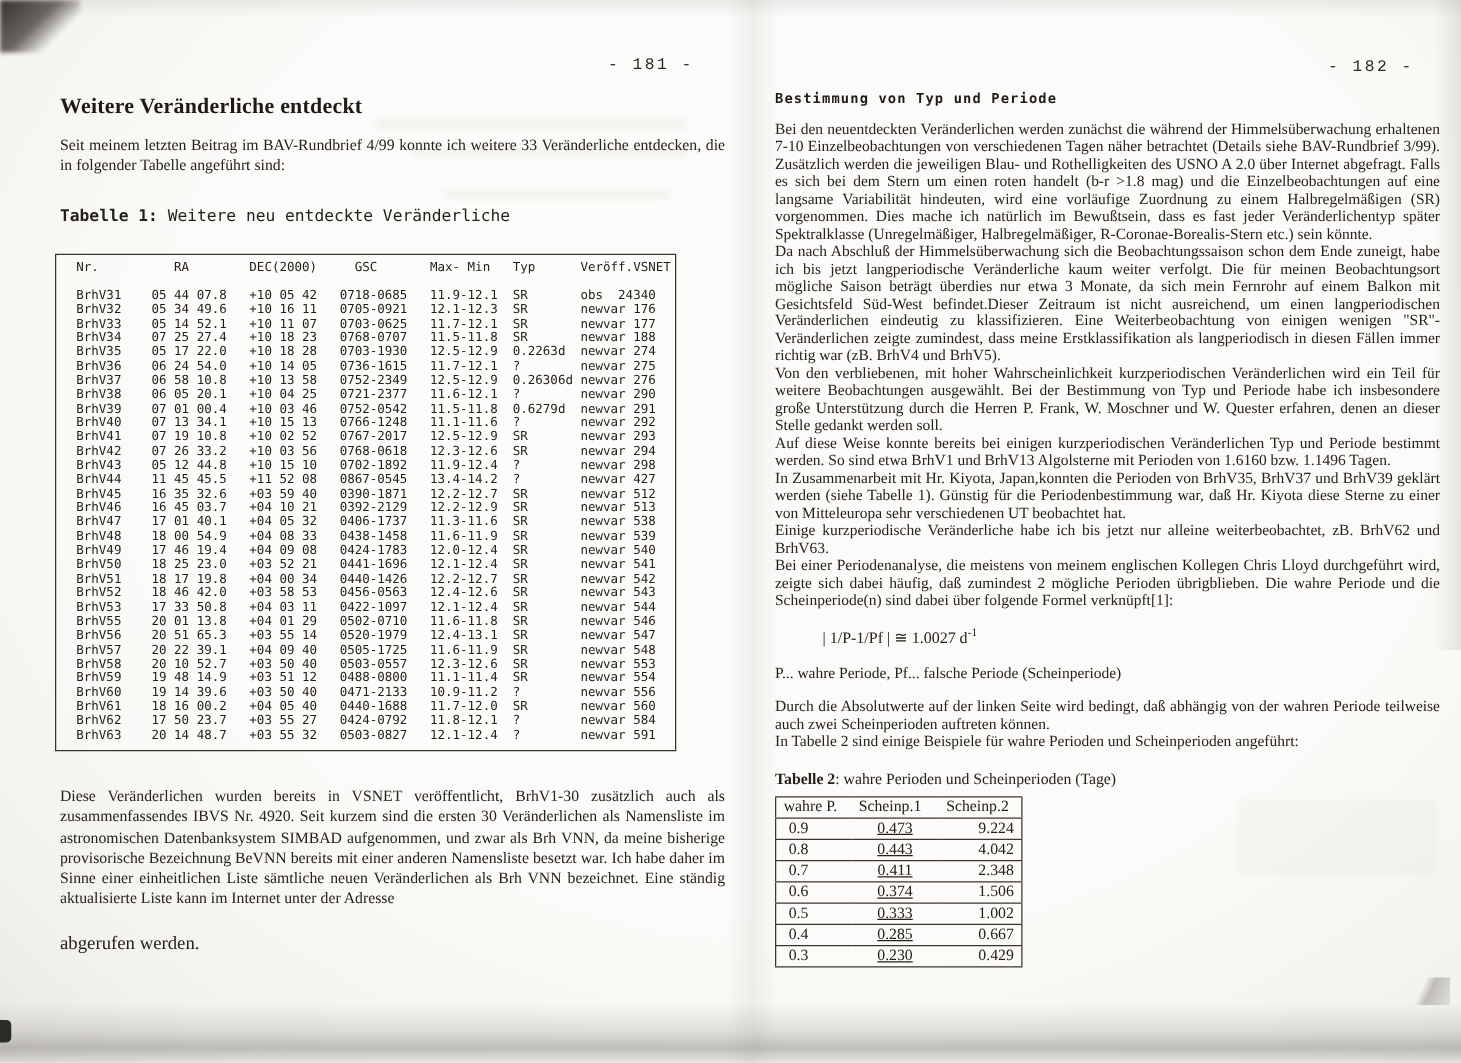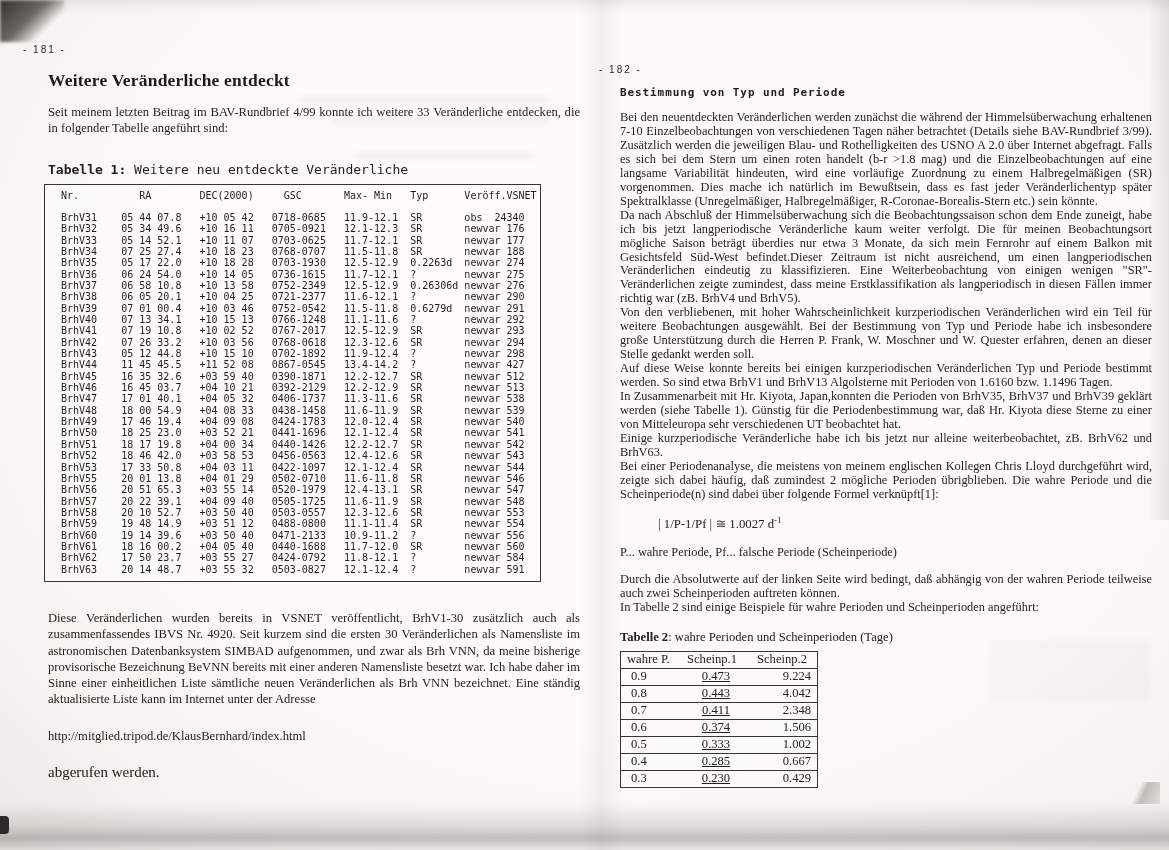--- a/index.html
+++ b/index.html
@@ -22,31 +22,31 @@
                             rgba(64,61,57,.30) 76%, rgba(120,116,110,.12) 100%);}
   .edge-mark{position:absolute;left:0;top:816px;width:9px;height:18px;background:#2c2a27;
              border-radius:0 4px 4px 0;filter:blur(.6px);}
   .curl-br{position:absolute;left:1118px;top:782px;width:42px;height:22px;
            background:linear-gradient(115deg, rgba(0,0,0,0) 45%, rgba(130,126,120,.45) 60%, rgba(170,166,160,.25) 100%);
            filter:blur(.5px);}
   .bleed{position:absolute;background:rgba(118,112,100,.07);filter:blur(2.5px);border-radius:3px;}
   
   .page{position:absolute;top:0;height:850px;box-sizing:border-box;}
   .page-left{left:0;width:595px;padding:44px 15px 0 48px;}
-  .page-right{left:595px;width:574px;padding:64px 17px 0 25px;}
-  .pagenum{font-family:Liberation Sans, sans-serif;font-size:10px;letter-spacing:2px;
-           text-align:left;width:532px;color:#2b2823;}
+  .page-right{left:595px;width:574px;padding:46px 17px 0 25px;}
+  .pagenum{font-family:Liberation Mono, monospace;font-size:13px;letter-spacing:2px;
+           text-align:right;width:532px;color:#2b2823;}
   .page-left .pagenum{transform:translateX(-25px);}
   .page-right .pagenum{transform:translateX(-21px);}
   .lp-heading{margin-top:15px;font-size:17.5px;font-weight:bold;letter-spacing:.2px;color:#1e1b16;}
   .body-text{width:532px;text-align:justify;font-size:12.6px;line-height:16.3px;color:#26221c;}
   .lp-intro{margin-top:13px;}
   .t1label{margin-top:25px;font-family:"DejaVu Sans Mono", monospace;font-size:13px;color:#221f1a;}
   .t1label b{font-weight:bold;}
-  .t1box{margin-top:7px;margin-left:-4px;width:497px;box-sizing:border-box;
+  .t1box{margin-top:22px;margin-left:-4px;width:497px;box-sizing:border-box;
          border:1.6px solid #38342e;padding:5px 0 6px 16px;background:rgba(255,255,255,.25);}
   .t1line{font-family:"DejaVu Sans Mono", monospace;font-size:10px;line-height:11.35px;
           white-space:pre;color:#211e18;}
   .t1line.hdr{margin-bottom:11px;}
   .lp-outro{margin-top:28px;}
   .lp-url{margin-top:21px;font-size:12.6px;color:#26221c;}
   .lp-outro2{margin-top:20px;font-size:15px;color:#26221c;}
   .rp-heading{margin-top:11px;font-family:"DejaVu Sans Mono", monospace;font-weight:bold;
               font-size:11px;letter-spacing:.9px;color:#1f1c17;}
   .rp-body{width:532px;text-align:justify;font-size:12.4px;line-height:13.95px;color:#26221c;}
@@ -114,21 +114,20 @@
         <div class="t1line">BrhV56    20 51 65.3   +03 55 14   0520-1979   12.4-13.1  SR       newvar 547</div>
         <div class="t1line">BrhV57    20 22 39.1   +04 09 40   0505-1725   11.6-11.9  SR       newvar 548</div>
         <div class="t1line">BrhV58    20 10 52.7   +03 50 40   0503-0557   12.3-12.6  SR       newvar 553</div>
         <div class="t1line">BrhV59    19 48 14.9   +03 51 12   0488-0800   11.1-11.4  SR       newvar 554</div>
         <div class="t1line">BrhV60    19 14 39.6   +03 50 40   0471-2133   10.9-11.2  ?        newvar 556</div>
         <div class="t1line">BrhV61    18 16 00.2   +04 05 40   0440-1688   11.7-12.0  SR       newvar 560</div>
         <div class="t1line">BrhV62    17 50 23.7   +03 55 27   0424-0792   11.8-12.1  ?        newvar 584</div>
         <div class="t1line">BrhV63    20 14 48.7   +03 55 32   0503-0827   12.1-12.4  ?        newvar 591</div>
       </div>
     <div class="body-text lp-outro">Diese Veränderlichen wurden bereits in VSNET veröffentlicht, BrhV1-30 zusätzlich auch als zusammenfassendes IBVS Nr. 4920. Seit kurzem sind die ersten 30 Veränderlichen als Namensliste im astronomischen Datenbanksystem SIMBAD aufgenommen, und zwar als Brh VNN, da meine bisherige provisorische Bezeichnung BeVNN bereits mit einer anderen Namensliste besetzt war. Ich habe daher im Sinne einer einheitlichen Liste sämtliche neuen Veränderlichen als Brh VNN bezeichnet. Eine ständig aktualisierte Liste kann im Internet unter der Adresse</div>
-    <div class="lp-url">http://mitglied.tripod.de/KlausBernhard/index.html</div>
     <div class="lp-outro2">abgerufen werden.</div>
   </div>
 
   <div class="page page-right">
     <div class="pagenum">- 182 -</div>
     <div class="rp-heading">Bestimmung von Typ und Periode</div>
     <div class="rp-body rp-body1" id="rp-body1">
         <p>Bei den neuentdeckten Veränderlichen werden zunächst die während der Himmelsüberwachung erhaltenen 7-10 Einzelbeobachtungen von verschiedenen Tagen näher betrachtet (Details siehe BAV-Rundbrief 3/99). Zusätzlich werden die jeweiligen Blau- und Rothelligkeiten des USNO A 2.0  über Internet abgefragt. Falls es sich bei dem Stern um einen roten handelt (b-r &gt;1.8 mag) und die Einzelbeobachtungen auf eine langsame Variabilität hindeuten, wird eine vorläufige Zuordnung zu einem Halbregelmäßigen (SR) vorgenommen. Dies mache ich natürlich im Bewußtsein, dass es fast jeder Veränderlichentyp später Spektralklasse (Unregelmäßiger, Halbregelmäßiger, R-Coronae-Borealis-Stern etc.) sein könnte.</p>
         <p>Da nach Abschluß der Himmelsüberwachung sich die Beobachtungssaison schon dem Ende zuneigt, habe ich bis jetzt langperiodische Veränderliche kaum weiter verfolgt. Die für meinen Beobachtungsort mögliche Saison beträgt überdies nur etwa 3 Monate, da sich mein Fernrohr auf einem Balkon mit Gesichtsfeld Süd-West befindet.Dieser Zeitraum ist nicht ausreichend, um einen langperiodischen Veränderlichen eindeutig zu klassifizieren. Eine Weiterbeobachtung von einigen wenigen "SR"-Veränderlichen zeigte zumindest, dass meine Erstklassifikation als langperiodisch in diesen Fällen immer richtig war (zB. BrhV4 und BrhV5).</p>
         <p>Von den verbliebenen, mit hoher Wahrscheinlichkeit kurzperiodischen Veränderlichen wird ein Teil für weitere Beobachtungen ausgewählt. Bei der Bestimmung von Typ und Periode habe ich insbesondere große Unterstützung durch die Herren P. Frank, W. Moschner und W. Quester erfahren, denen an dieser Stelle gedankt werden soll.</p>

